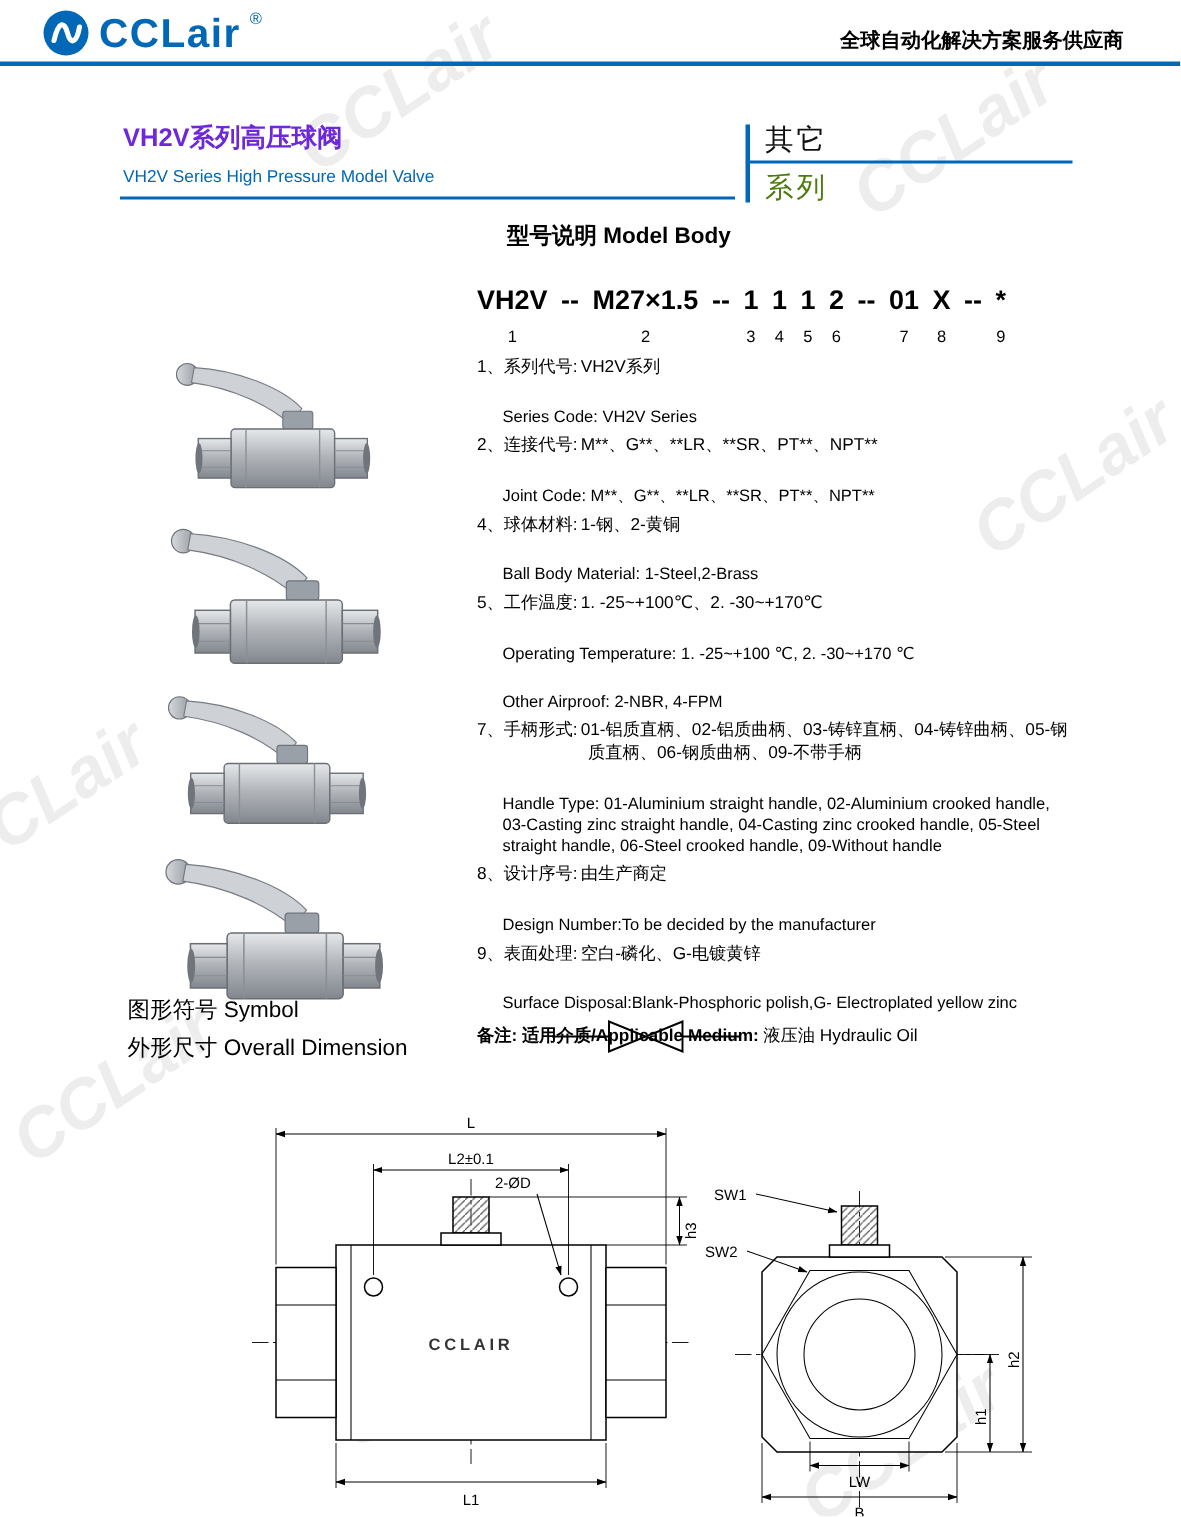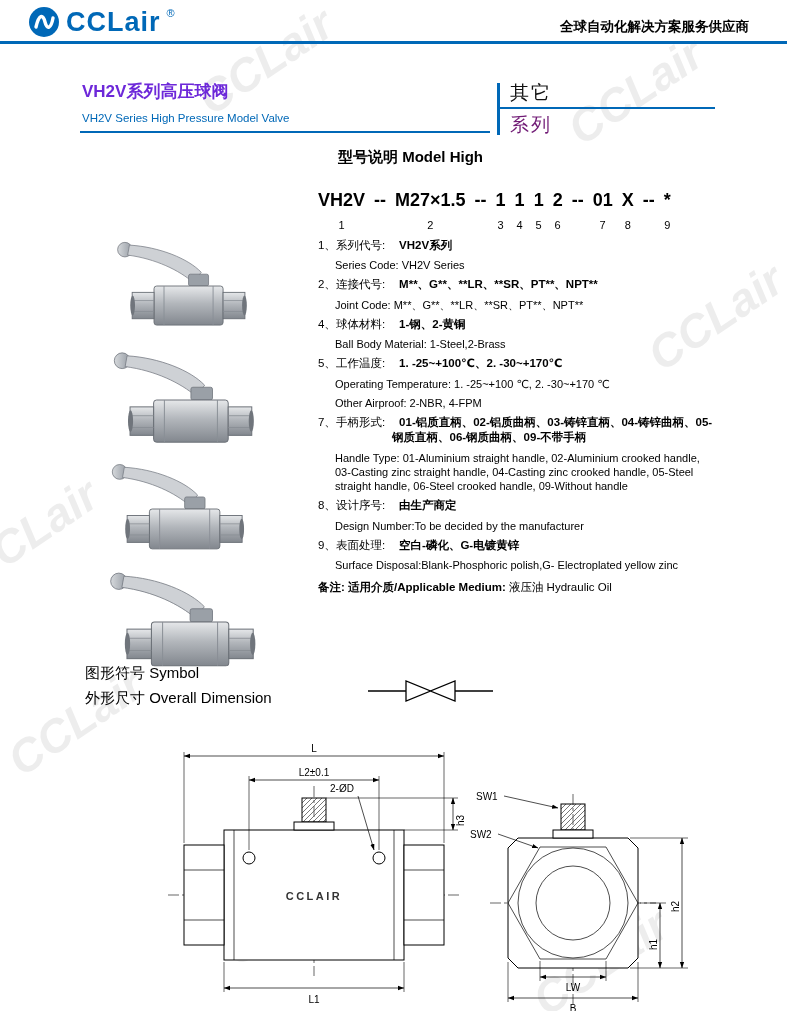--- a/index.html
+++ b/index.html
@@ -16,34 +16,34 @@
   .tagline{position:absolute;right:38px;top:18px;font-size:13.5px;font-weight:bold;color:#000000}
   .header-rule{position:absolute;left:0;top:41px;width:100%;height:3px;background:#0068b7}
   
   .title-cn{position:absolute;left:82px;top:80px;font-size:17px;font-weight:bold;color:#6d28d9}
   .title-en{position:absolute;left:82px;top:112px;font-size:11.5px;color:#0068b7}
   .title-underline{position:absolute;left:80px;top:131px;width:410px;height:2px;background:#0068b7}
   .series-box{position:absolute;left:497px;top:80px;width:218px;height:60px}
   .series-bar{position:absolute;left:0;top:3px;width:3px;height:52px;background:#0068b7}
   .series-top{position:absolute;left:13px;top:0;font-size:19px;color:#111;letter-spacing:2px}
   .series-line{position:absolute;left:3px;top:27px;width:215px;height:2px;background:#0068b7}
-  .series-bottom{position:absolute;left:13px;top:32px;font-size:19px;color:#701a75;letter-spacing:2px}
+  .series-bottom{position:absolute;left:13px;top:32px;font-size:19px;color:#4d7c0f;letter-spacing:2px}
   
   .model-heading{position:absolute;left:338px;top:148px;font-size:15px;font-weight:bold}
   .model-row{position:absolute;left:318px;top:190px;display:flex;gap:9px;align-items:flex-start}
   .seg{display:flex;flex-direction:column;align-items:center}
   .seg .code{font-size:18px;font-weight:bold;white-space:nowrap}
   .seg .num{font-size:11px;margin-top:8px}
   
   .specs{position:absolute;left:318px;top:238px;width:400px;font-size:11.5px;line-height:1.32}
   .spec{margin-bottom:5px}
   .spec .cn{padding-left:74px;text-indent:-74px}
   .spec .cn b{font-weight:normal}
-  .spec .cn .val{margin-left:14px;font-weight:bold}
-  .spec .en{padding-left:17px;font-size:11px;line-height:1.3;margin-top:5px}
+  .spec .cn .val{margin-left:2px;font-weight:normal}
+  .spec .en{padding-left:17px;font-size:11px;line-height:1.3;margin-top:18px}
   .note{margin-top:8px}
   .note b{font-weight:bold}
   .note .val{margin-left:3px}
   
   .sec-heading{position:absolute;font-size:15px;font-weight:normal}
   .photo{position:absolute}
   svg.overlay{position:absolute}
   
   .part{fill:#fff;stroke:#000;stroke-width:1}
   .thin{stroke:#000;stroke-width:0.7;fill:none}
@@ -112,21 +112,21 @@
   <div class="title-cn">VH2V系列高压球阀</div>
   <div class="title-en">VH2V Series High Pressure Model Valve</div>
   <div class="title-underline"></div>
   <div class="series-box">
     <div class="series-bar"></div>
     <div class="series-top">其它</div>
     <div class="series-line"></div>
     <div class="series-bottom">系列</div>
   </div>
 
-  <div class="model-heading">型号说明 Model High</div>
+  <div class="model-heading">型号说明 Model Body</div>
   <div class="model-row">
     <div class="seg">
         <span class="code">VH2V</span>
         <span class="num">1</span>
       </div>
     <div class="seg">
         <span class="code">--</span>
         <span class="num"></span>
       </div>
     <div class="seg">

